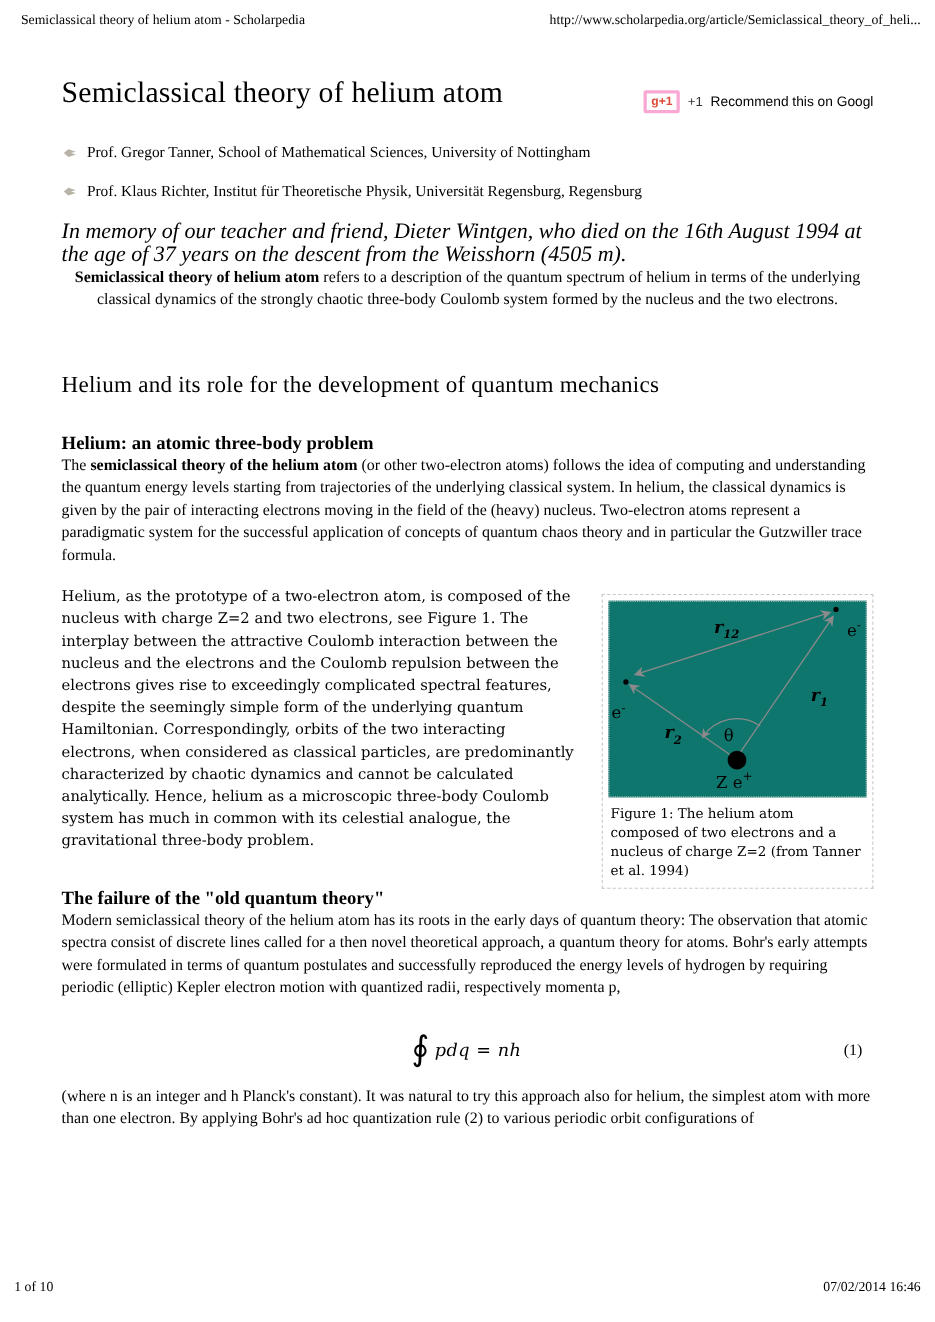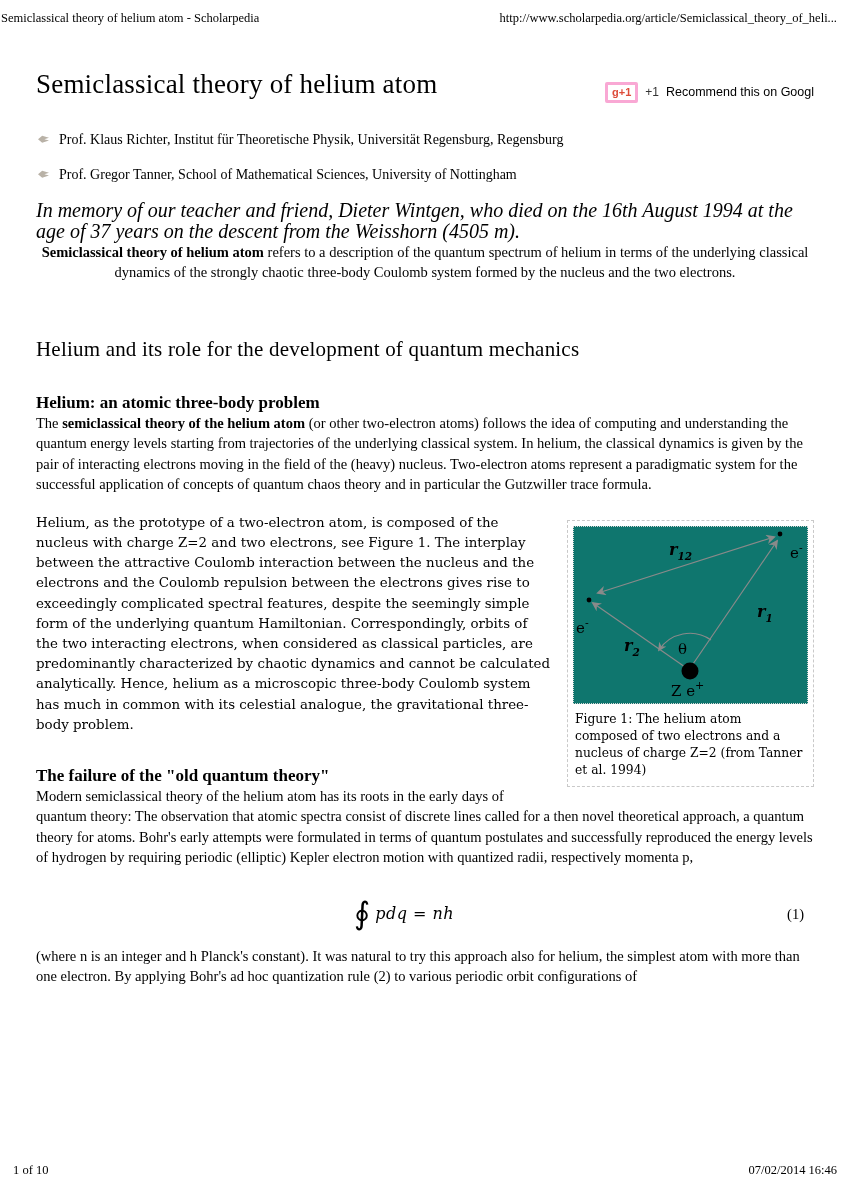--- a/index.html
+++ b/index.html
@@ -3,29 +3,29 @@
 <meta charset="utf-8">
 <style>
   html,body{margin:0;padding:0;}
   body{
     width:850px;height:1202px;position:relative;background:#ffffff;
     font-family:"Liberation Serif",serif;color:#000;overflow:hidden;
   }
   
   .vheader{
     display:flex;justify-content:space-between;
-    padding:11px 13px 0 1px;font-size:12.5px;color:#000;
+    padding:11px 13px 0 19px;font-size:12.5px;color:#000;
   }
   .vheader .url{text-align:right;}
   .vfooter{
     position:absolute;left:13px;right:13px;top:1163px;
     display:flex;justify-content:space-between;font-size:12.5px;
   }
   
-  .content{padding:0 36px;}
+  .content{padding:0 56px;}
   .title-row{display:flex;align-items:flex-end;margin-top:44px;}
   h1.title{
     font-size:27px;font-weight:normal;margin:0;letter-spacing:.2px;line-height:1.1;
   }
   .gplus{
     margin-left:auto;display:flex;align-items:center;gap:7px;
     font-family:"Liberation Sans",sans-serif;white-space:nowrap;
     position:relative;top:3px;
   }
   .gplus-badge{
@@ -96,25 +96,25 @@
     <div class="gplus">
       <span class="gplus-badge">g+1</span>
       <span class="gplus-count">+1</span>
       <span class="gplus-label">Recommend this on Googl</span>
     </div>
   </div>
 
   <ul class="authors">
     <li>
       <span class="bullet"></span>
-      <span>Prof. Klaus Richter, Institut für Theoretische Physik, Universität Regensburg, Regensburg</span>
+      <span>Prof. Gregor Tanner, School of Mathematical Sciences, University of Nottingham</span>
     </li>
     <li>
       <span class="bullet"></span>
-      <span>Prof. Gregor Tanner, School of Mathematical Sciences, University of Nottingham</span>
+      <span>Prof. Klaus Richter, Institut für Theoretische Physik, Universität Regensburg, Regensburg</span>
     </li>
   </ul>
 
   <p class="dedication">In memory of our teacher and friend, Dieter Wintgen, who died on the 16th August 1994 at the age of 37 years on the descent from the Weisshorn (4505 m).</p>
 
   <p class="body lead"><b>Semiclassical theory of helium atom</b><span> refers to a description of the quantum spectrum of helium in terms of the underlying classical dynamics of the strongly chaotic three-body Coulomb system formed by the nucleus and the two electrons.</span></p>
 
   <h2 class="sec">Helium and its role for the development of quantum mechanics</h2>
 
   <h3 class="sub">Helium: an atomic three-body problem</h3>

